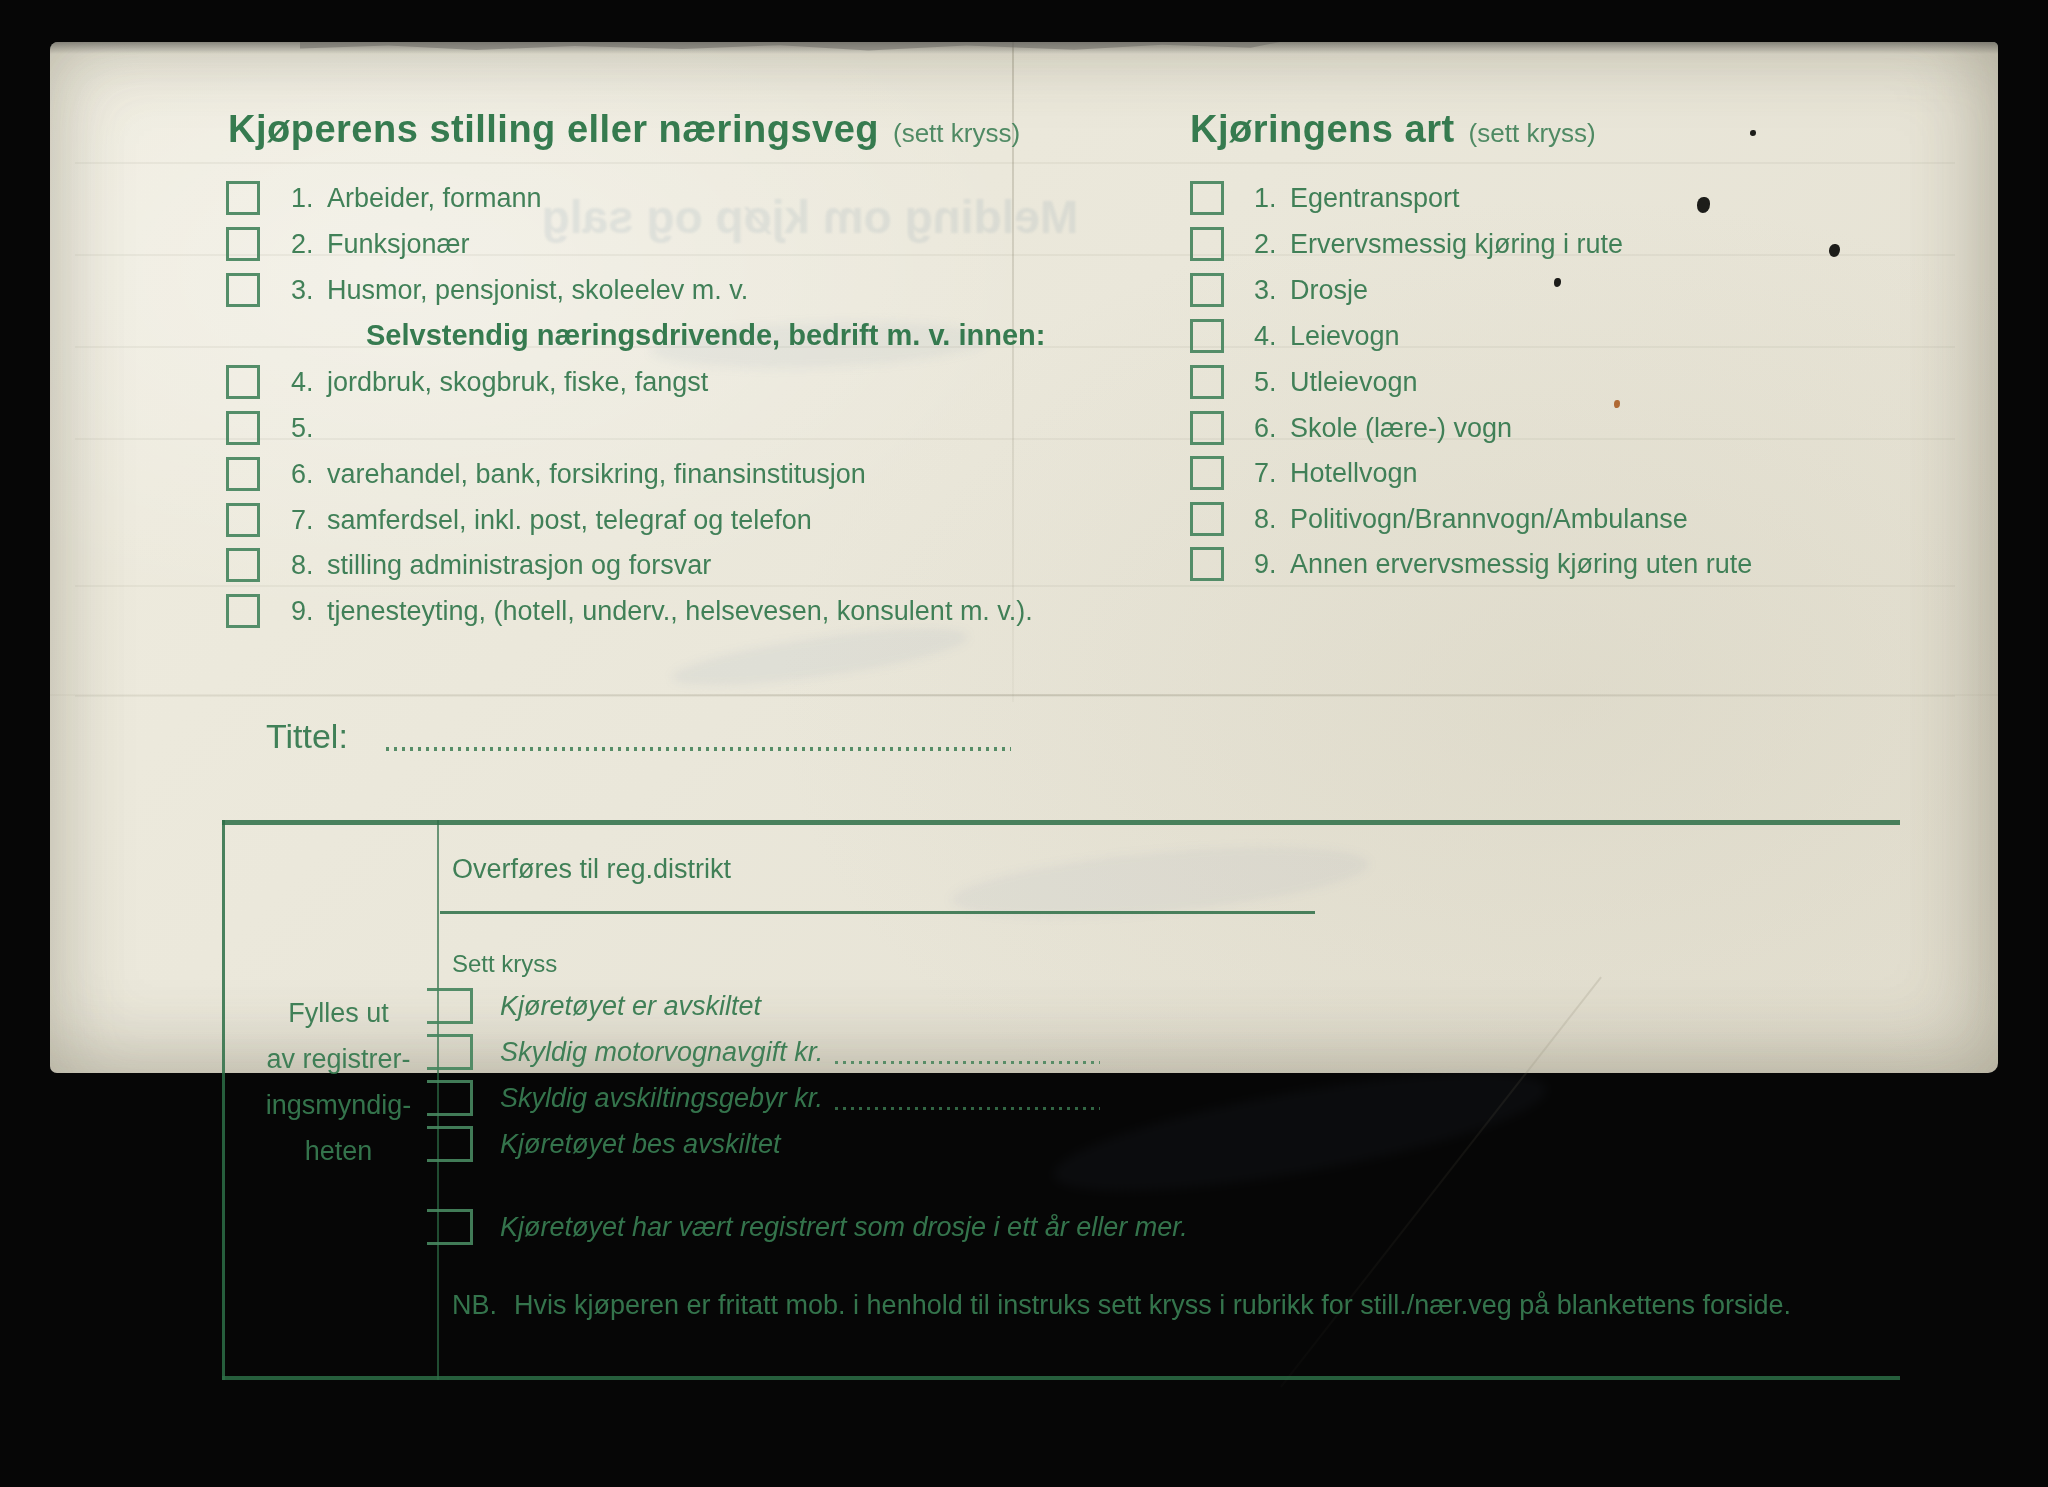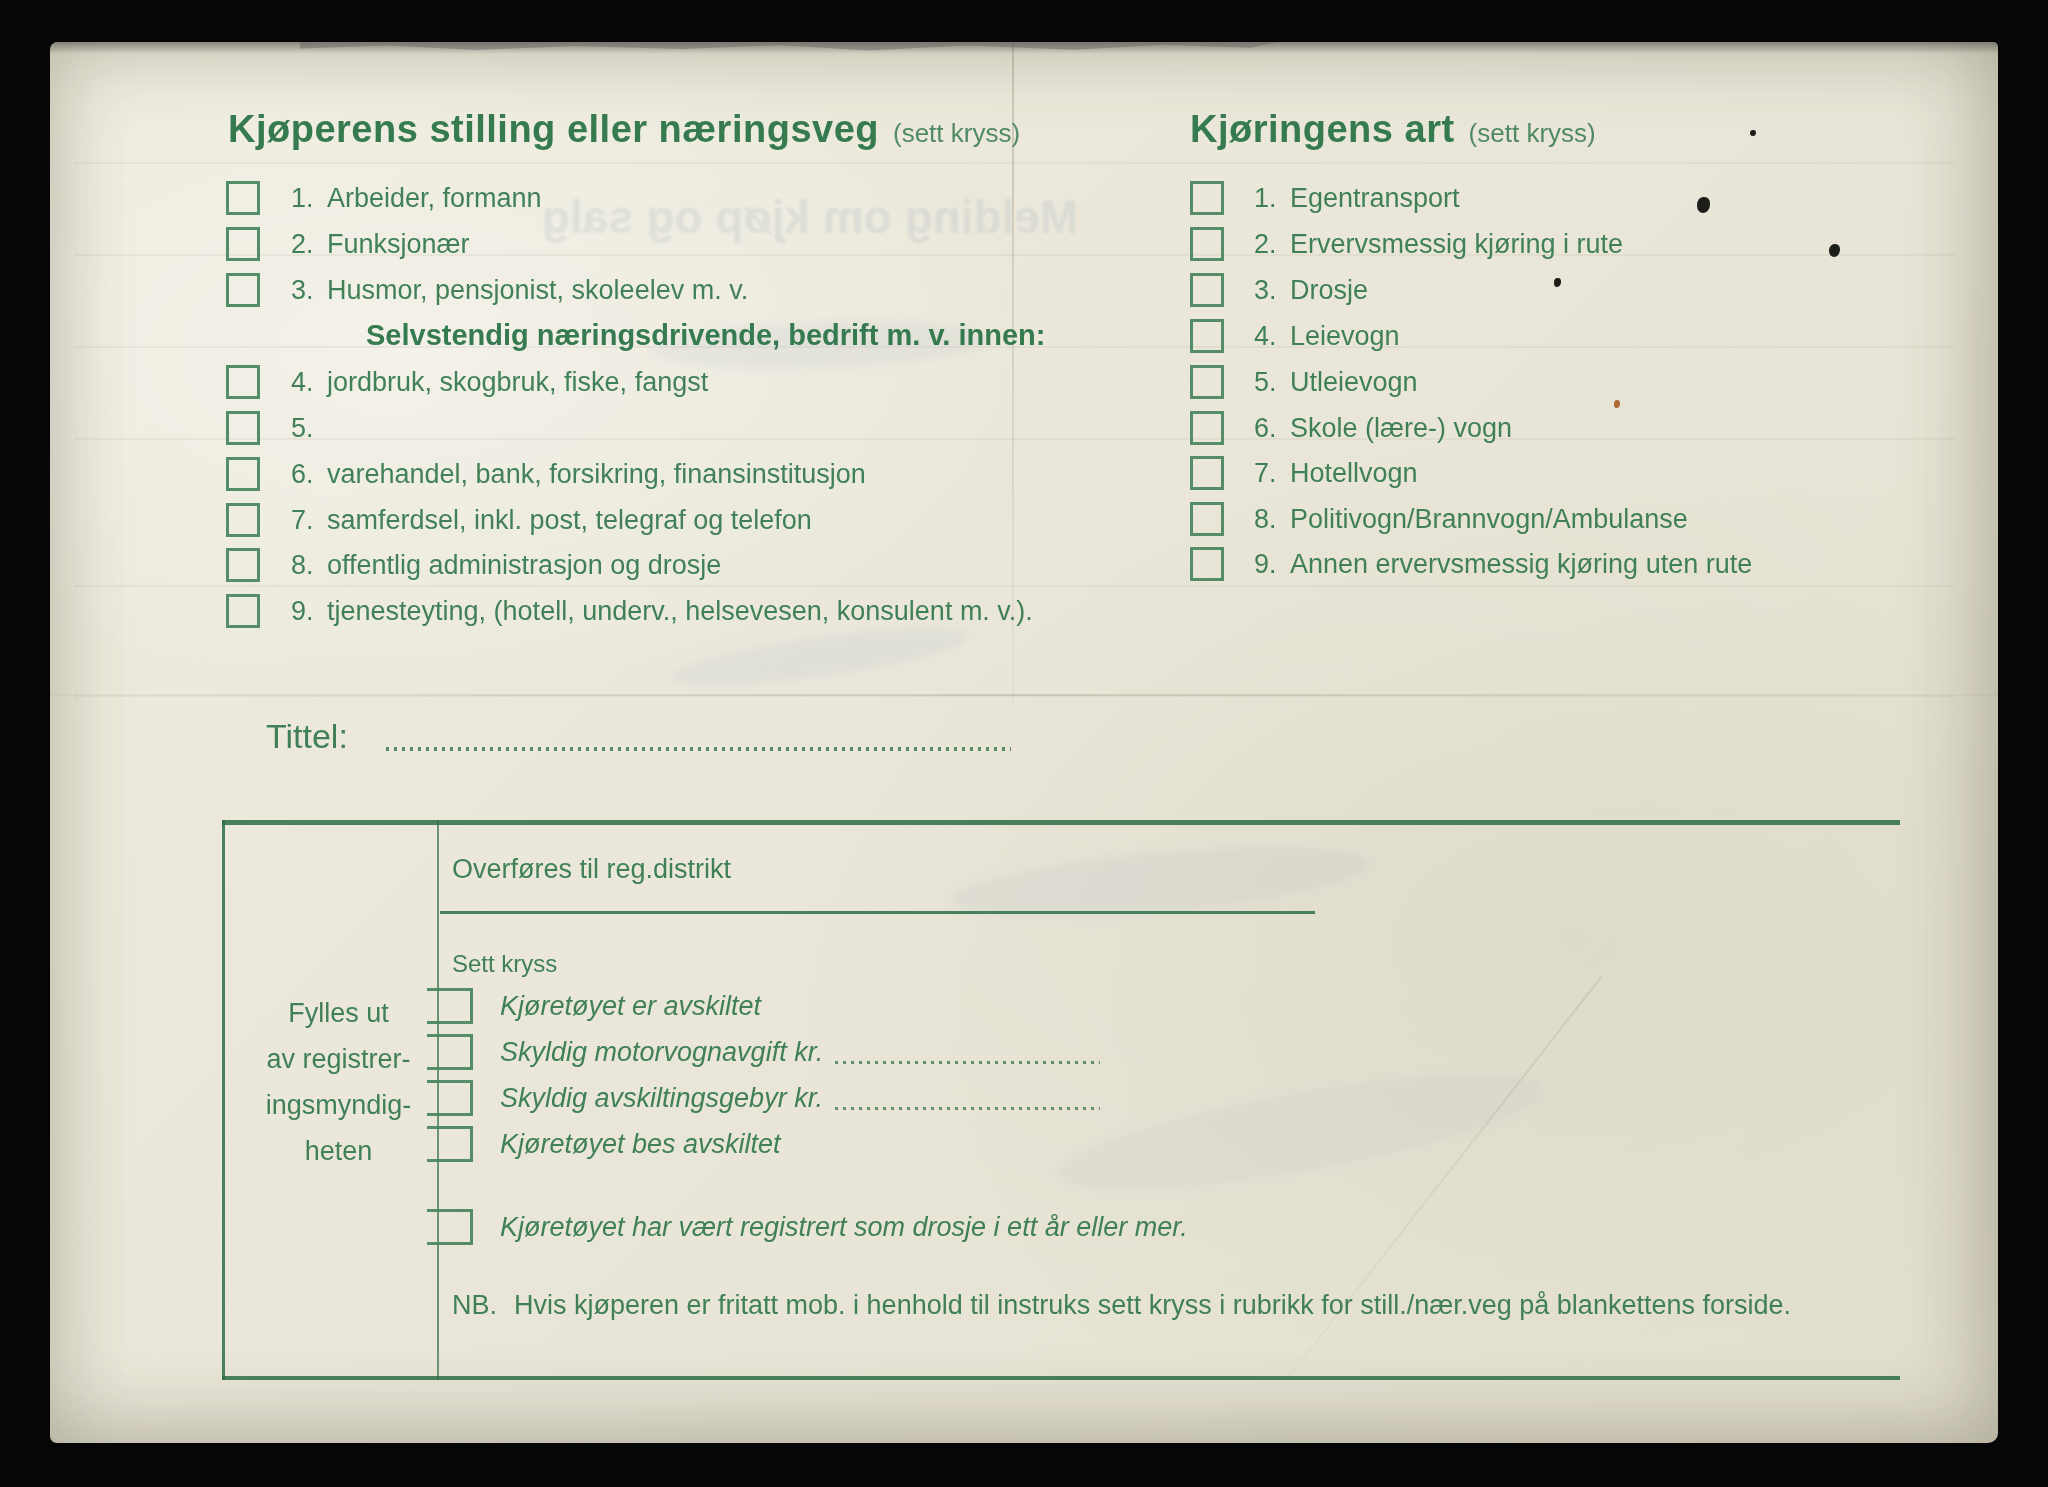--- a/index.html
+++ b/index.html
@@ -2,21 +2,21 @@
 <html><head>
 <meta charset="utf-8">
 <style>
   html,body{margin:0;padding:0;}
   body{
     width:2048px;height:1487px;position:relative;overflow:hidden;
     background:#060606;
     font-family:"Liberation Sans", sans-serif;
   }
   .paper{
-    position:absolute;left:50px;top:42px;width:1948px;height:1401px;
+    position:absolute;left:50px;top:42px;width:1948px;height:1031px;
     background:
       radial-gradient(ellipse 900px 500px at 18% 22%, rgba(255,255,255,0.35), rgba(255,255,255,0) 70%),
       radial-gradient(ellipse 1100px 700px at 78% 64%, rgba(205,200,180,0.30), rgba(205,200,180,0) 72%),
       linear-gradient(135deg,#efecdf 0%, #eae7da 45%, #e3dfd0 100%);
     border-radius:8px 5px 10px 7px;
     box-shadow:
       inset 0 0 85px rgba(95,90,65,0.22),
       inset -30px -25px 70px rgba(95,90,70,0.17),
       inset 22px 18px 60px rgba(110,105,85,0.10);
   }
@@ -124,21 +124,21 @@
     <span class="lbl">varehandel, bank, forsikring, finansinstitusjon</span>
   </div>
   <div class="item-row" style="left:176px;top:458px">
     <span class="checkbox"></span>
     <span class="num">7.</span>
     <span class="lbl">samferdsel, inkl. post, telegraf og telefon</span>
   </div>
   <div class="item-row" style="left:176px;top:503px">
     <span class="checkbox"></span>
     <span class="num">8.</span>
-    <span class="lbl">offentlig administrasjon og drosje</span>
+    <span class="lbl">stilling administrasjon og forsvar</span>
   </div>
   <div class="item-row" style="left:176px;top:549px">
     <span class="checkbox"></span>
     <span class="num">9.</span>
     <span class="lbl">tjenesteyting, (hotell, underv., helsevesen, konsulent m. v.).</span>
   </div>
 
   <div class="col-header" style="left:1140px;top:66px">
     <span>Kjøringens art</span><span class="header-suffix">(sett kryss)</span>
   </div>

